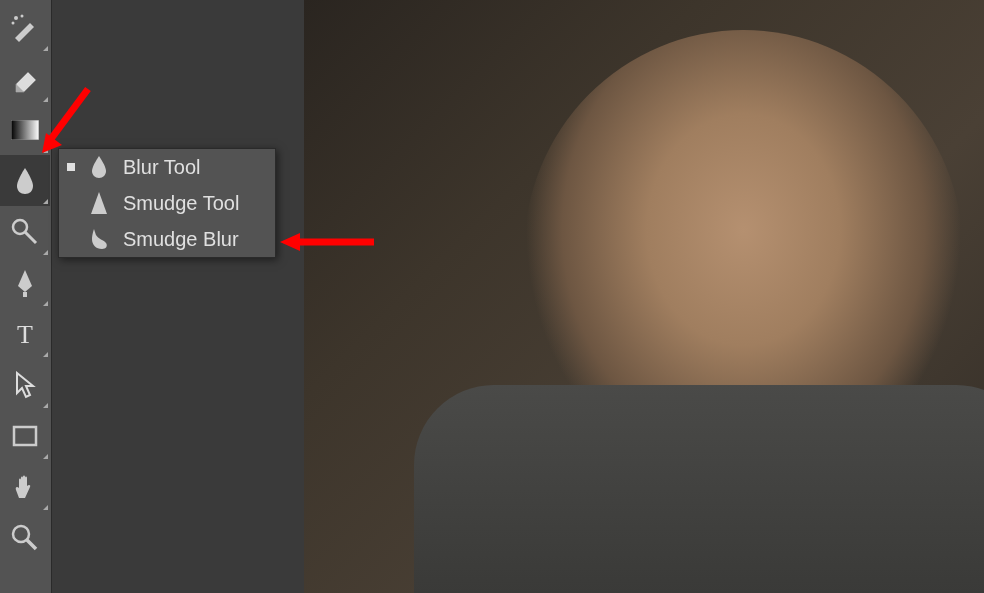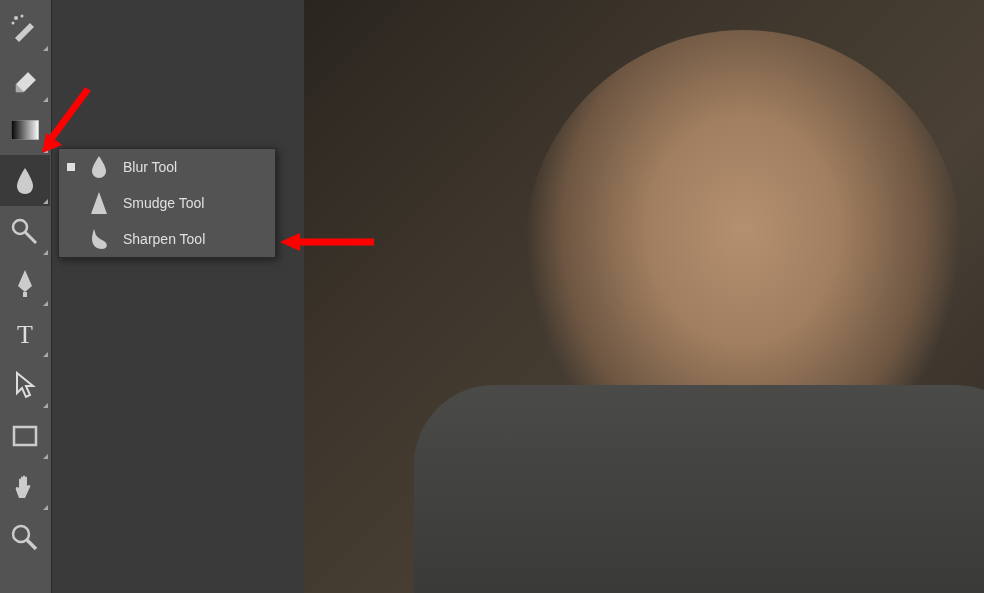--- a/index.html
+++ b/index.html
@@ -52,21 +52,21 @@
       background: #535353;
       border: 1px solid #2a2a2a;
       box-shadow: 2px 2px 8px rgba(0,0,0,0.5);
       min-width: 218px;
     }
     .flyout-item {
       display: flex;
       align-items: center;
       padding: 6px 10px 6px 8px;
       color: #e0e0e0;
-      font-size: 14px;
+      font-size: 20px;
       cursor: pointer;
       gap: 10px;
     }
     .indicator {
       width: 8px;
       height: 8px;
       background: #e0e0e0;
       flex-shrink: 0;
     }
     .indicator.empty { background: transparent; }
@@ -233,21 +233,21 @@
     </div>
     <span>Smudge Tool</span>
   </div>
   <div class="flyout-item">
     <div class="indicator empty"></div>
     <div class="fly-icon">
       <svg width="22" height="24" viewBox="0 0 22 24">
           <path d="M6 2 C6 2 4 8 4 12 C4 18 8 22 14 22 C18 22 20 19 18 16 C16 13 10 12 8 8 C7 5 6 2 6 2 Z" fill="#ccc"></path>
         </svg>
     </div>
-    <span>Sharpen Tool</span>
+    <span>Smudge Blur</span>
   </div>
 </div>
 
 <div class="arrow" style="left:40px; top:85px;">
   <svg width="52" height="72" viewBox="0 0 52 72">
     <path d="M48 4 L8 58" stroke="#ff0000" stroke-width="7"></path>
     <path d="M2 68 L6 48 L22 60 Z" fill="#ff0000"></path>
   </svg>
 </div>
 

